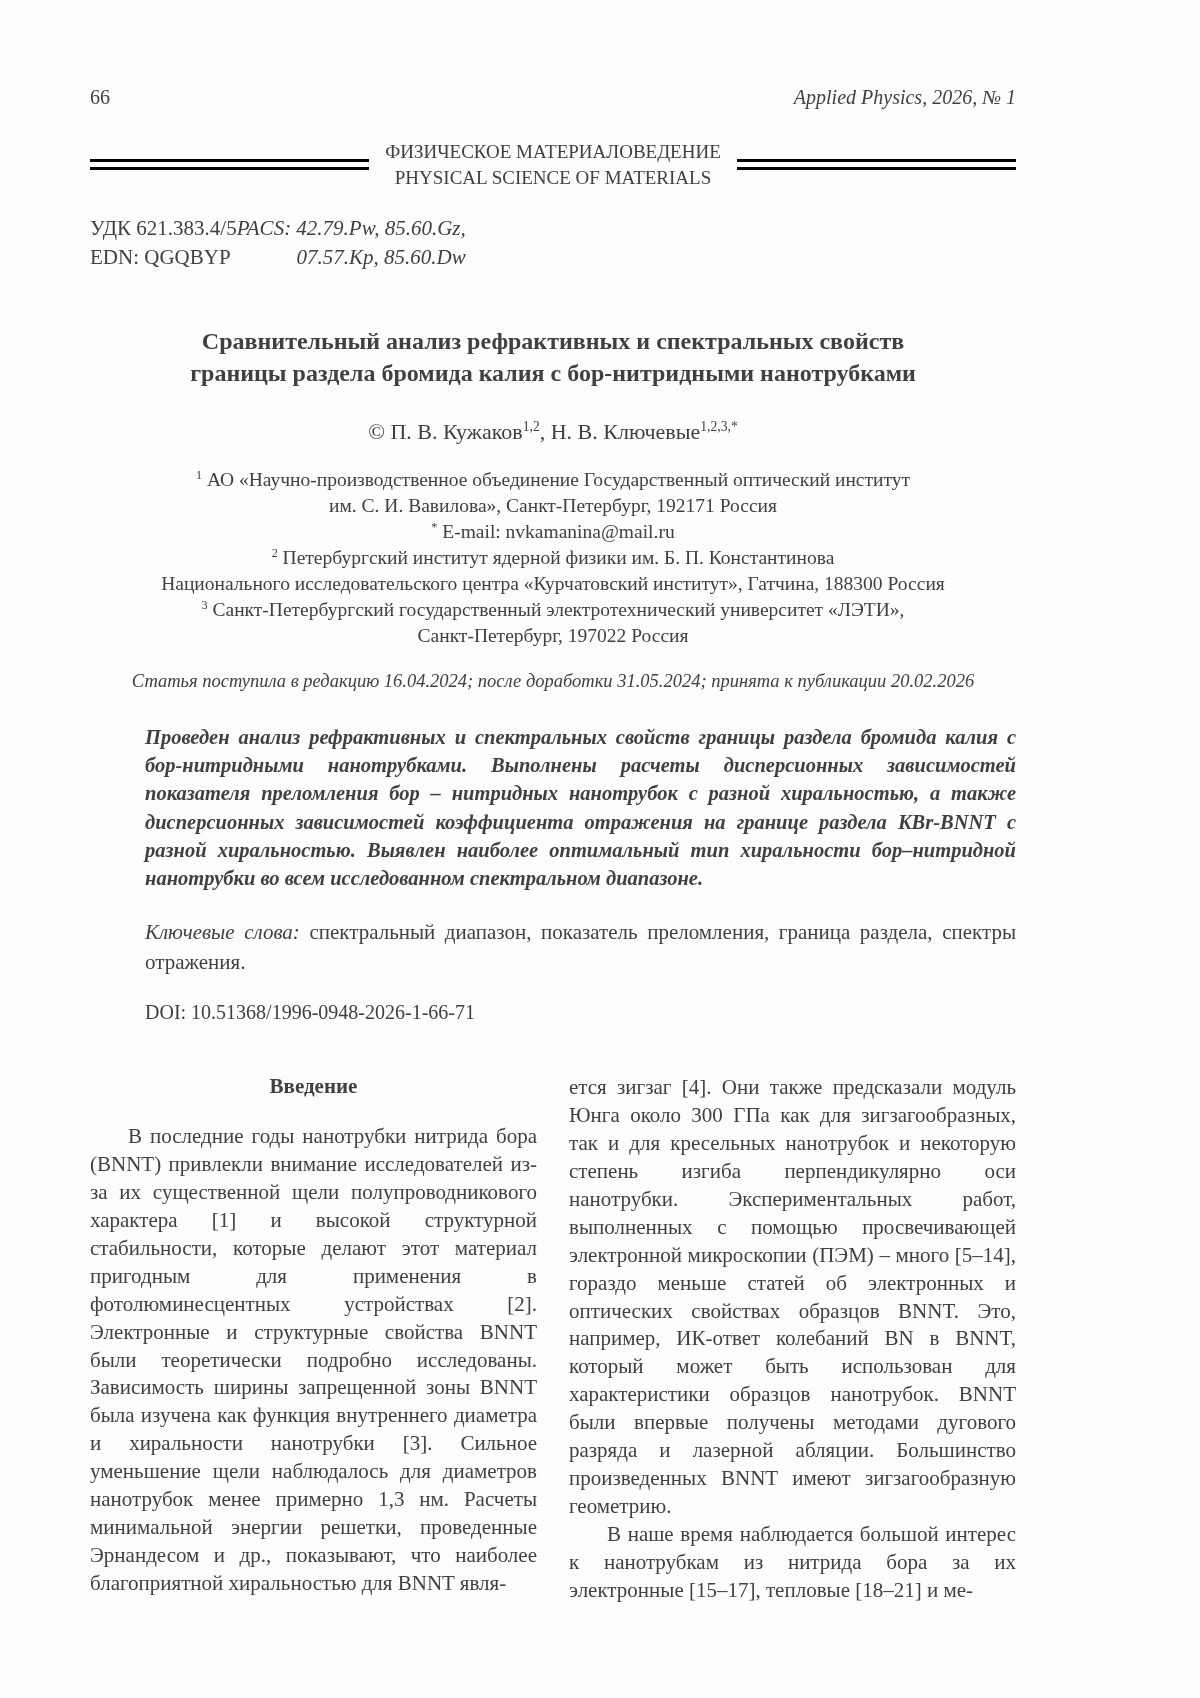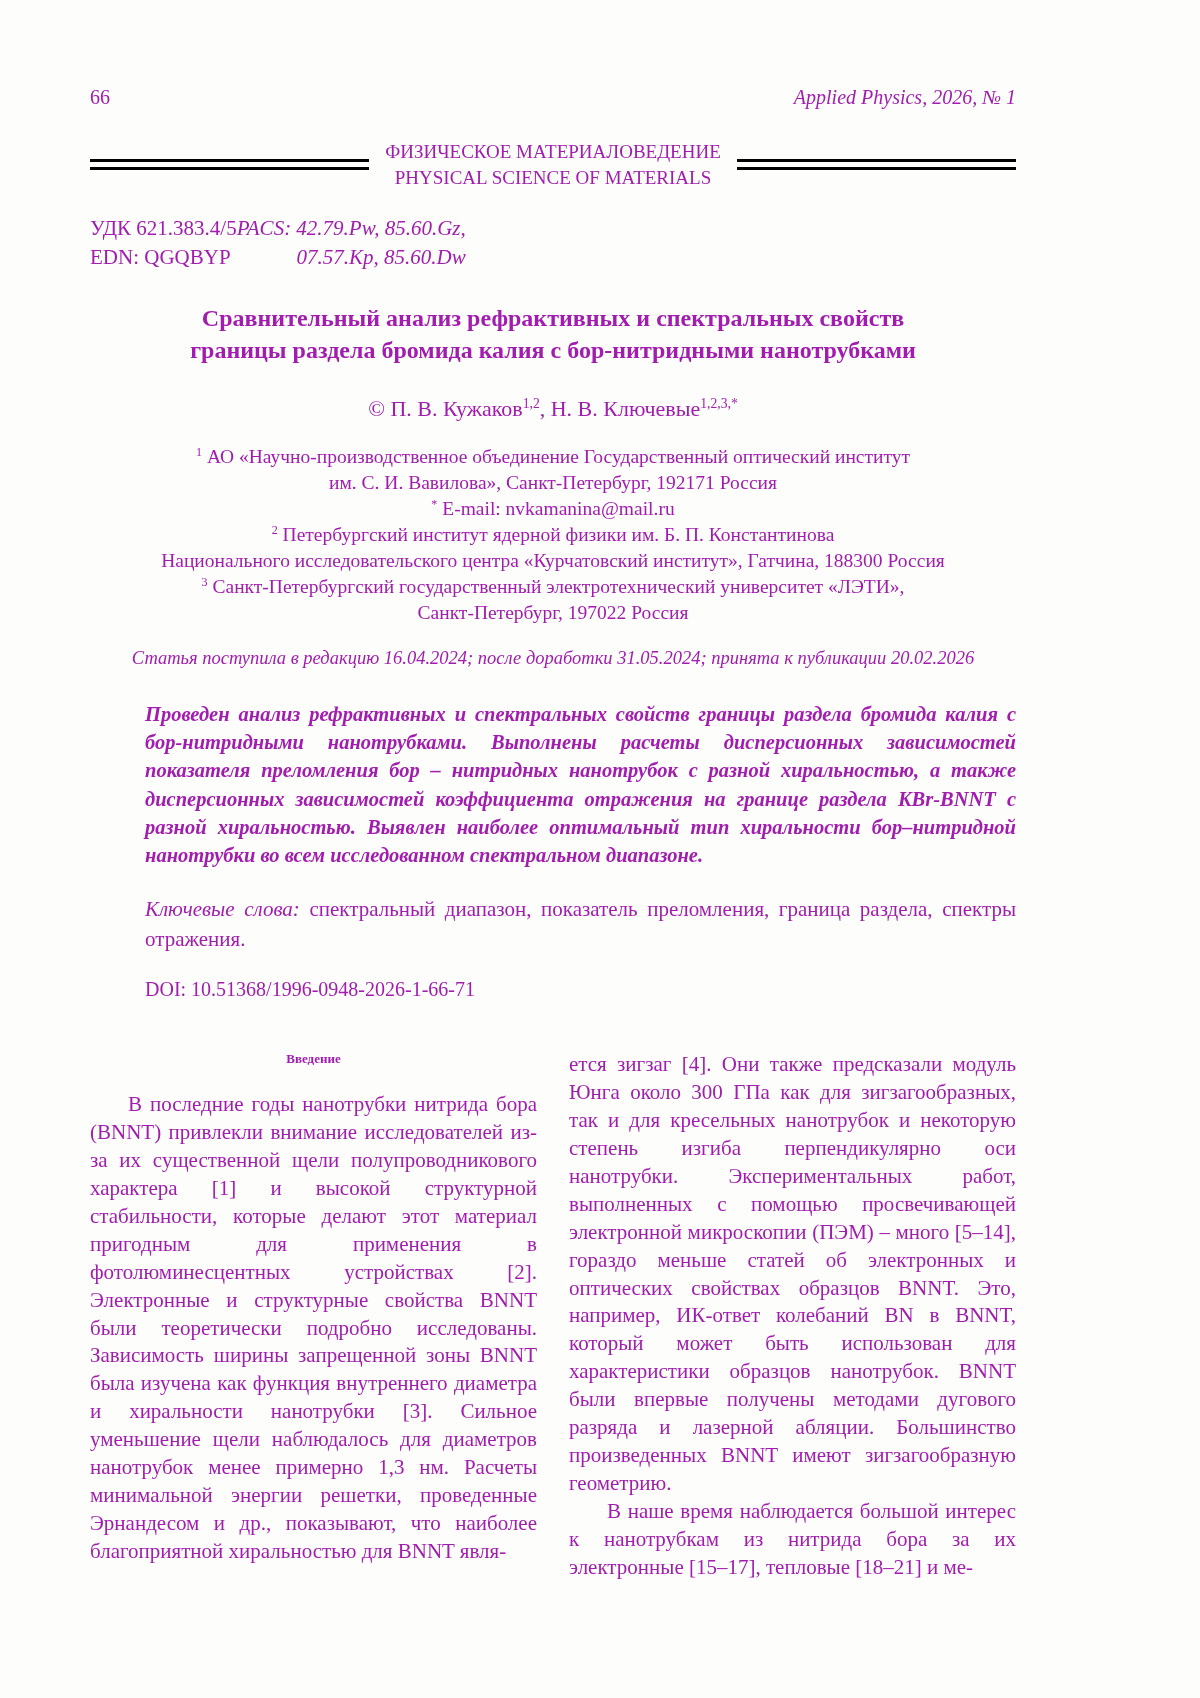--- a/index.html
+++ b/index.html
@@ -3,42 +3,42 @@
 <meta charset="utf-8">
 <style>
   * { margin: 0; padding: 0; box-sizing: border-box; }
   html, body { background: #ffffff; }
   .page {
     position: relative;
     width: 1200px;
     height: 1698px;
     margin: 0 auto;
     background: #fdfdfc;
-    color: #a21caf;
+    color: #404040;
     font-family: "Liberation Serif", "DejaVu Serif", serif;
     padding: 86px 184px 25px 90px;
     overflow: hidden;
   }
   sup { font-size: 0.62em; vertical-align: super; line-height: 0; }
 
   
   .hdr { display: flex; justify-content: space-between; align-items: baseline; font-size: 20px; }
   .hdr .journal { font-style: italic; }
 
   
   .banner { display: flex; align-items: center; margin-top: 30px; }
   .dbl-rule { flex: 1; height: 11px; border-top: 3px solid #000; border-bottom: 3px solid #000; }
   .banner-text { text-align: center; font-size: 19px; line-height: 1.35; padding: 0 16px; white-space: nowrap; }
 
   
   .codes { display: flex; justify-content: flex-start; margin-top: 24px; font-size: 21px; line-height: 1.35; }
   .codes .right { text-align: right; font-style: italic; }
 
   
-  .title { margin-top: 32px; text-align: center; font-weight: bold; font-size: 24px; line-height: 1.32; }
+  .title { margin-top: 55px; text-align: center; font-weight: bold; font-size: 24px; line-height: 1.32; }
 
   
   .authors { margin-top: 30px; text-align: center; font-size: 22px; }
 
   
   .affils { margin-top: 22px; text-align: center; font-size: 19.5px; line-height: 1.33; }
 
   
   .received { margin-top: 20px; text-align: center; font-style: italic; font-size: 18.5px; line-height: 1.4; }
 
@@ -53,21 +53,21 @@
   
   .keywords { margin: 26px 0 0 55px; font-size: 21px; line-height: 1.4; text-align: justify; }
   .kw-label { font-style: italic; }
 
   
   .doi { margin: 24px 0 0 55px; font-size: 20px; }
 
   
   .columns { display: flex; gap: 32px; margin-top: 50px; }
   .col { flex: 1; min-width: 0; }
-  .section-title { text-align: center; font-weight: bold; font-size: 13px; margin-bottom: 24px; }
+  .section-title { text-align: center; font-weight: bold; font-size: 21px; margin-bottom: 24px; }
   .para { font-size: 21px; line-height: 1.33; text-align: justify; }
   .para + .para { margin-top: 0; }
   .indent { text-indent: 38px; }
 </style>
 </head>
 <body>
 
 <div class="page">
 
   <div class="hdr">

